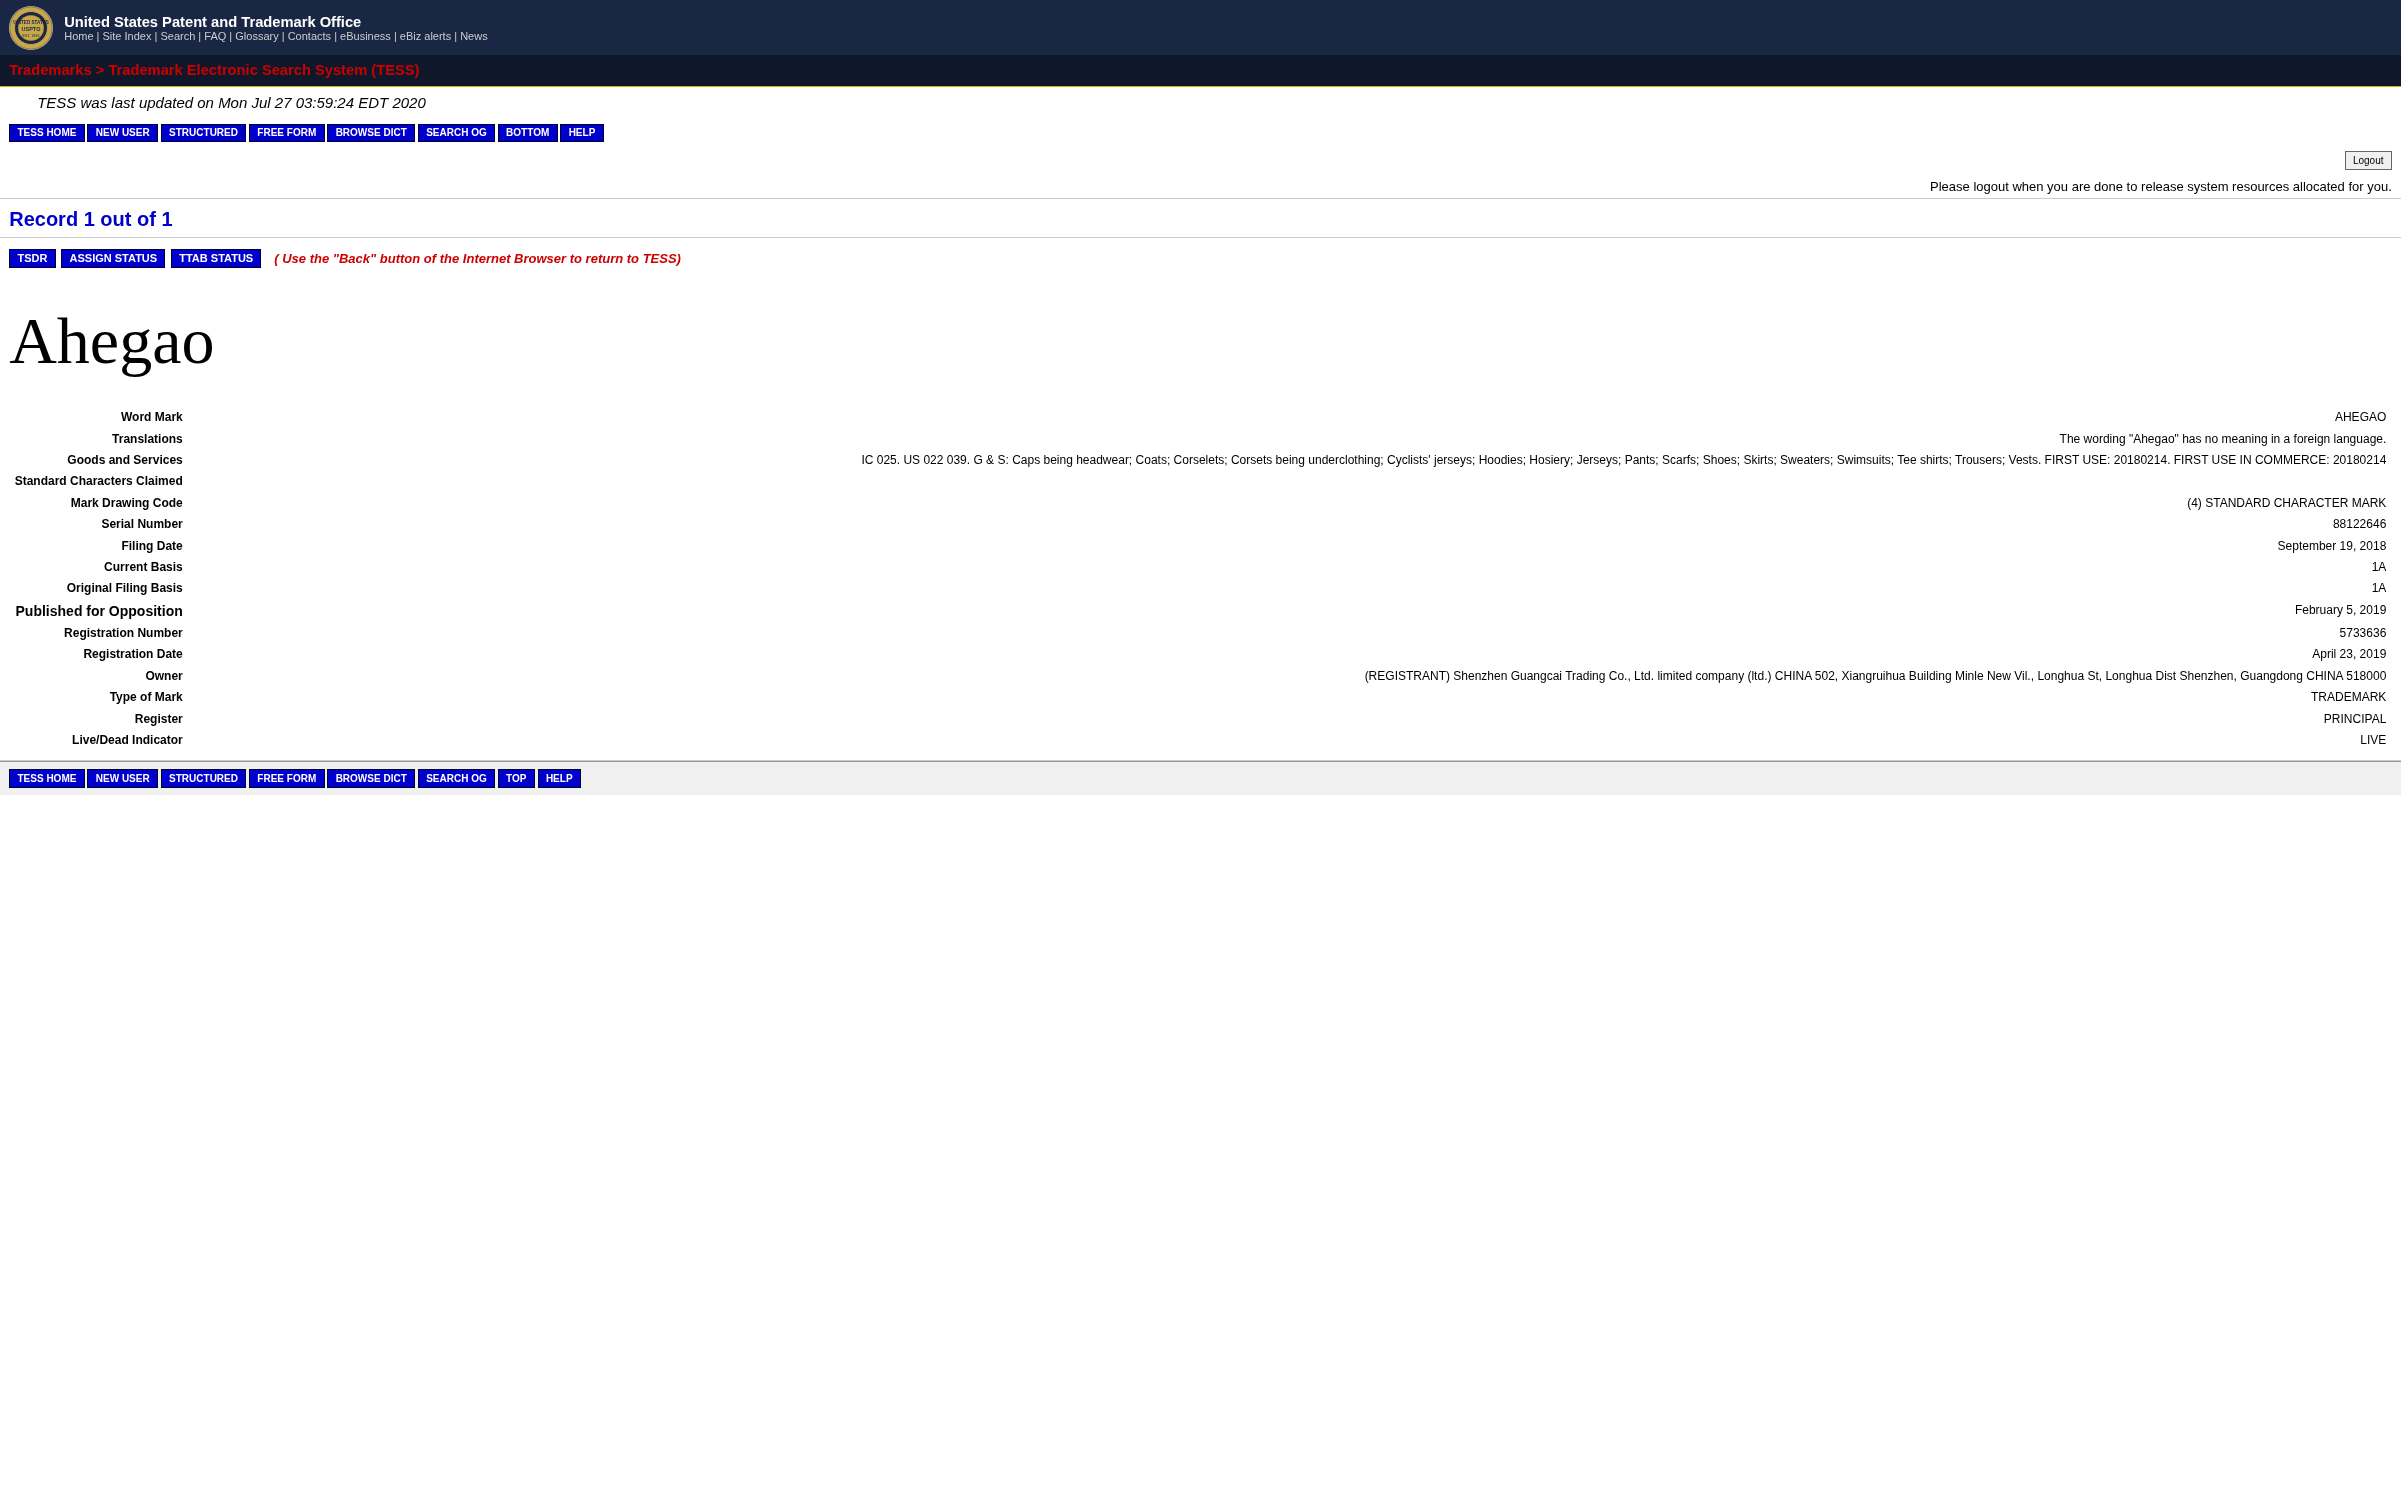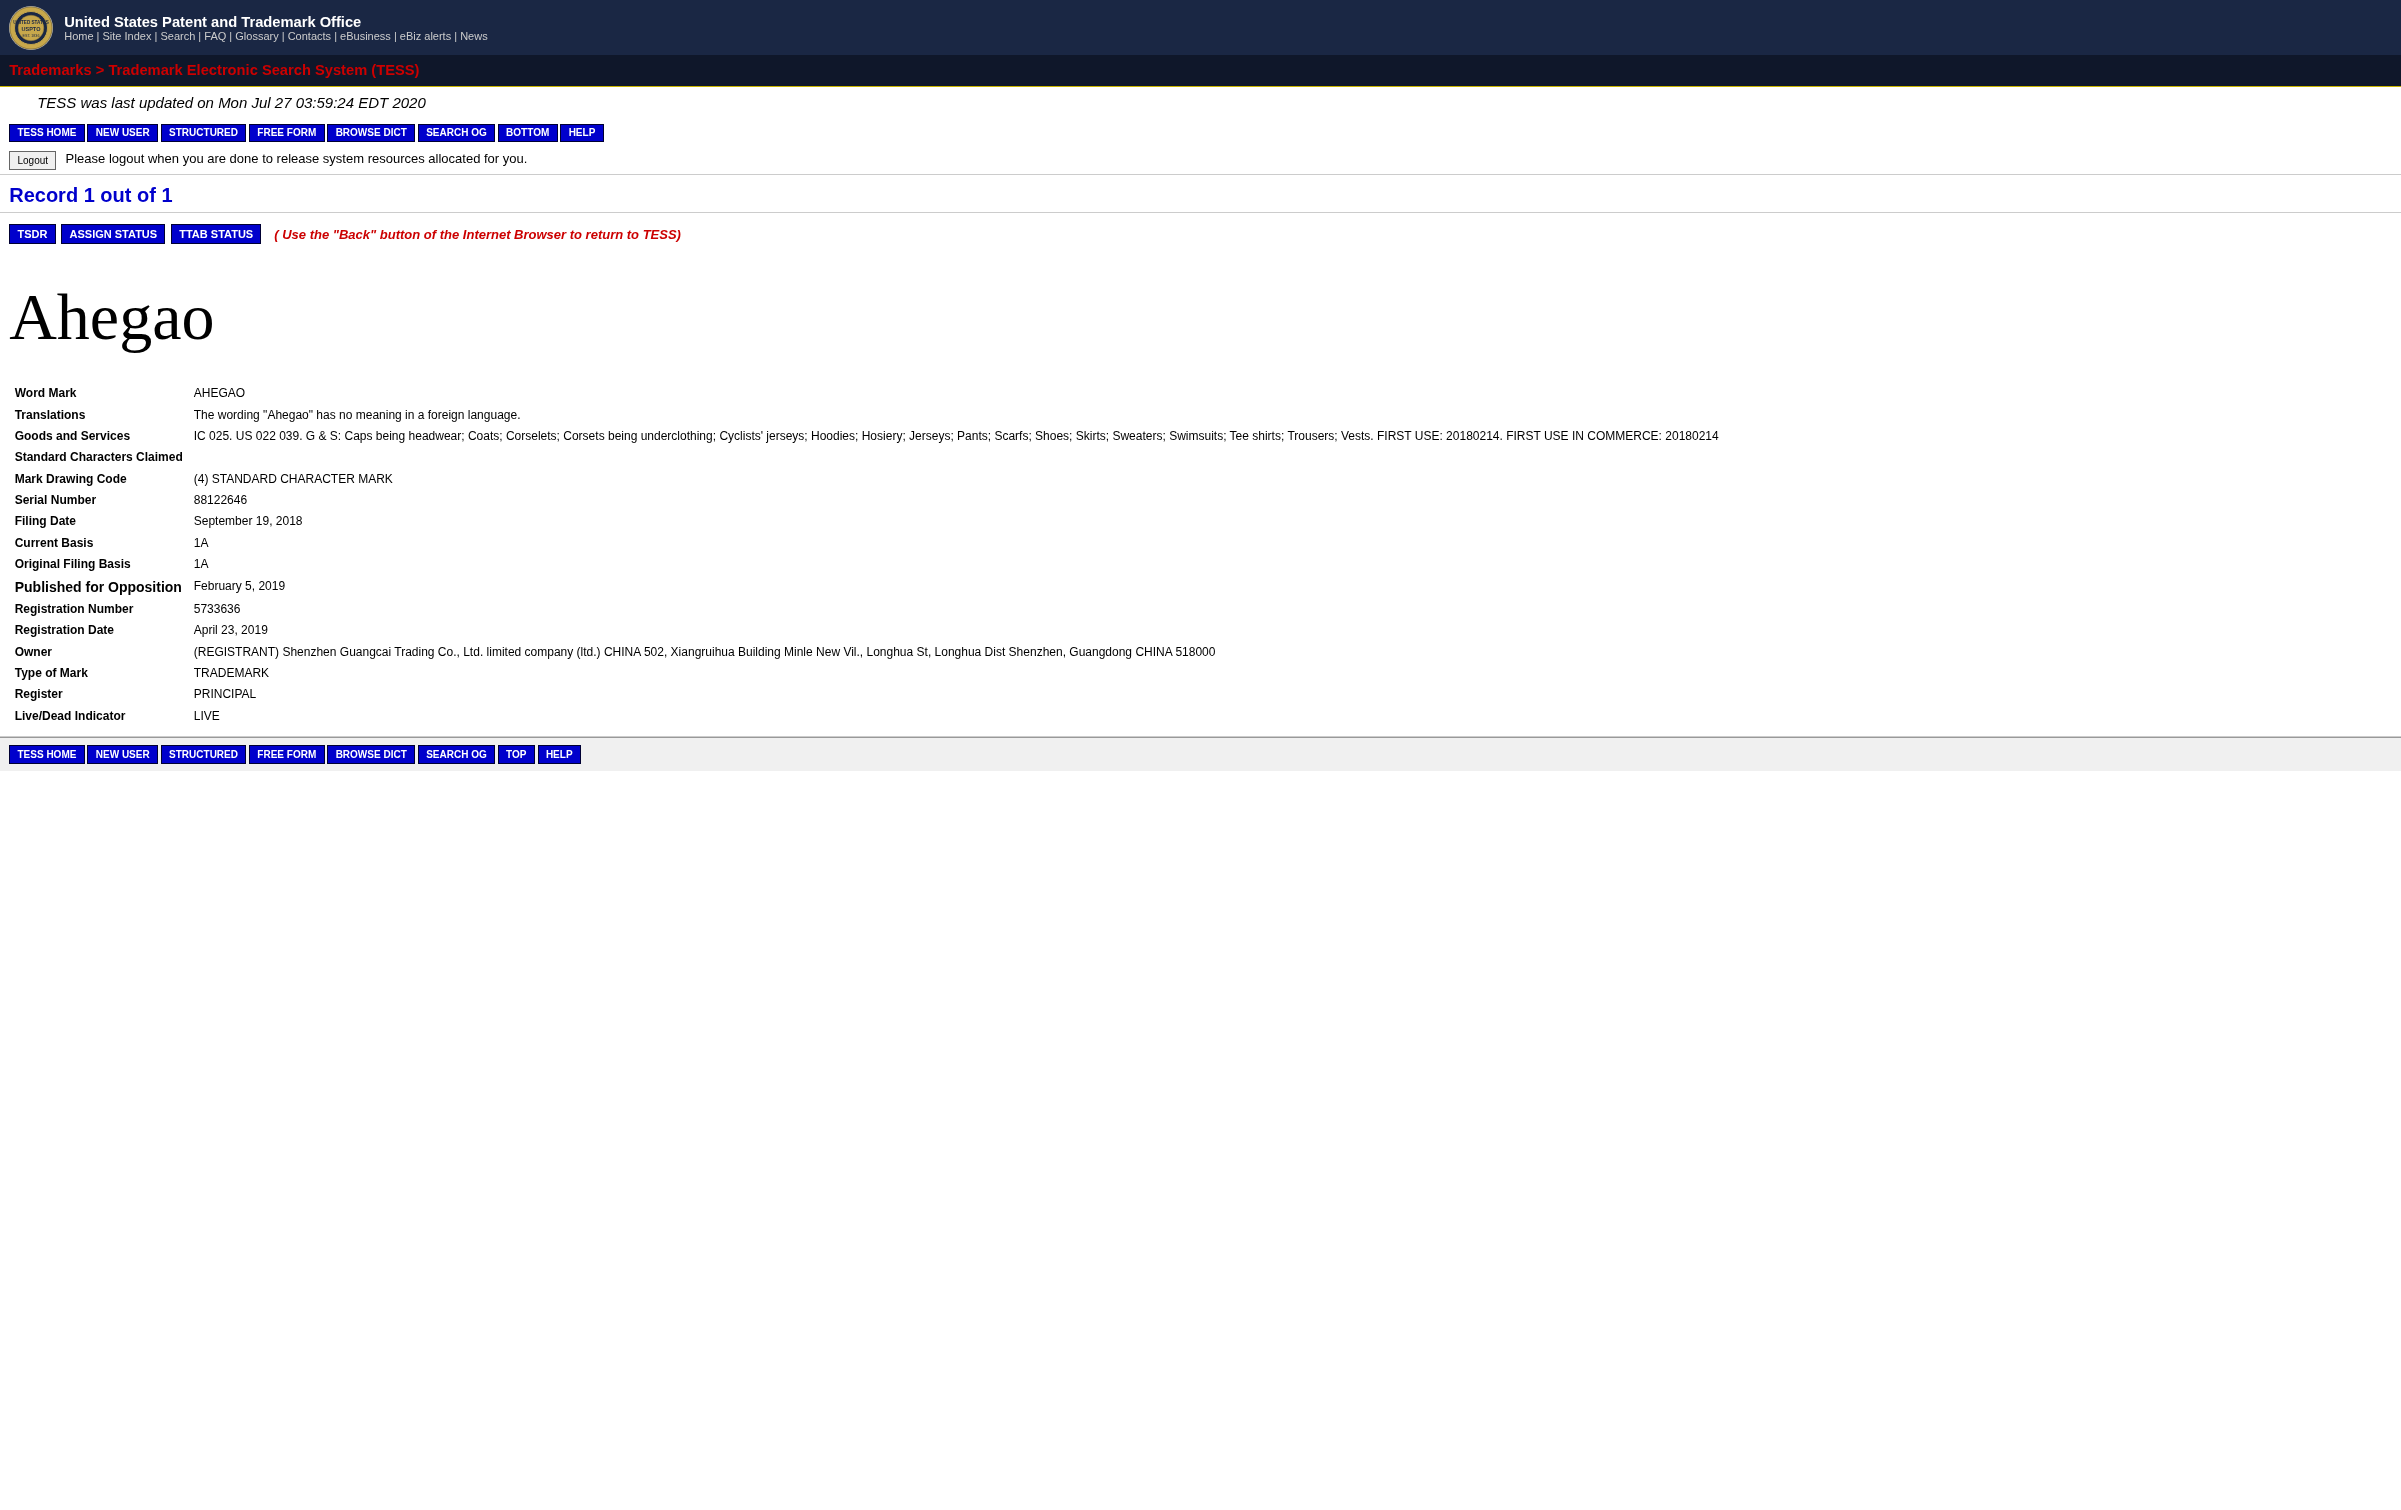--- a/index.html
+++ b/index.html
@@ -22,39 +22,39 @@
 
     
     #update-notice { padding: 7.3px 9.2px; font-size: 15px; font-style: italic; color: #000; margin-left: 28px; }
 
     
     .toolbar { padding: 5.5px 9.2px; display: flex; align-items: center; gap: 2.8px; flex-wrap: wrap; }
     .btn-blue { background: #0000cc; color: #fff; font-size: 10px; font-weight: bold; border: 0.9px solid #000033; padding: 2.8px 7.3px; cursor: pointer; text-transform: uppercase; }
     .btn-gray { background: #e0e0e0; color: #000; font-size: 10px; border: 0.9px solid #999; padding: 2.8px 7.3px; cursor: pointer; }
 
     
-    #logout-row { padding: 3.7px 9.2px; display: flex; align-items: flex-start; gap: 9.2px; }
+    #logout-row { padding: 3.7px 9.2px; display: flex; align-items: flex-end; gap: 9.2px; flex-direction: column; }
     #logout-row .btn-gray { background: #f0f0f0; border: 0.9px solid #666; }
 
     
     #record-heading { padding: 9.2px 9.2px 5.5px 9.2px; border-bottom: 0.9px solid #ccc; }
     #record-heading h2 { color: #0000cc; font-size: 20px; font-weight: bold; }
 
     
     #status-row { padding: 11px 9.2px 7.3px 9.2px; display: flex; align-items: center; gap: 5.5px; flex-wrap: wrap; }
     #status-row .btn-blue { font-size: 11px; }
     #back-notice { color: #cc0000; font-style: italic; font-size: 13px; font-weight: bold; margin-left: 7.3px; }
 
     
     #trademark-image { padding: 18.4px 9.2px 9.2px 9.2px; }
     #trademark-image .mark-text { font-family: "Times New Roman", serif; font-size: 66px; font-weight: normal; color: #000; padding: 9.2px 0; }
 
     
     #details-table { width: 100%; padding: 9.2px 9.2px; }
-    #details-table table { border-collapse: collapse; width: 100%; }
+    #details-table table { border-collapse: collapse; width: 100%; text-align: right; }
     #details-table table td { padding: 3.7px 5.5px; vertical-align: top; font-size: 12px; }
     #details-table table td:first-child { font-weight: bold; width: 165px; white-space: nowrap; }
     #details-table table td:last-child { color: #000; }
 
     
     #bottom-toolbar { background: #f0f0f0; border-top: 1.8px solid #999; padding: 7.3px 9.2px; display: flex; align-items: center; gap: 2.8px; flex-wrap: wrap; }
 
     
     .hdivider { border: none; border-top: 0.9px solid #ccc; margin: 0; }
   </style>

